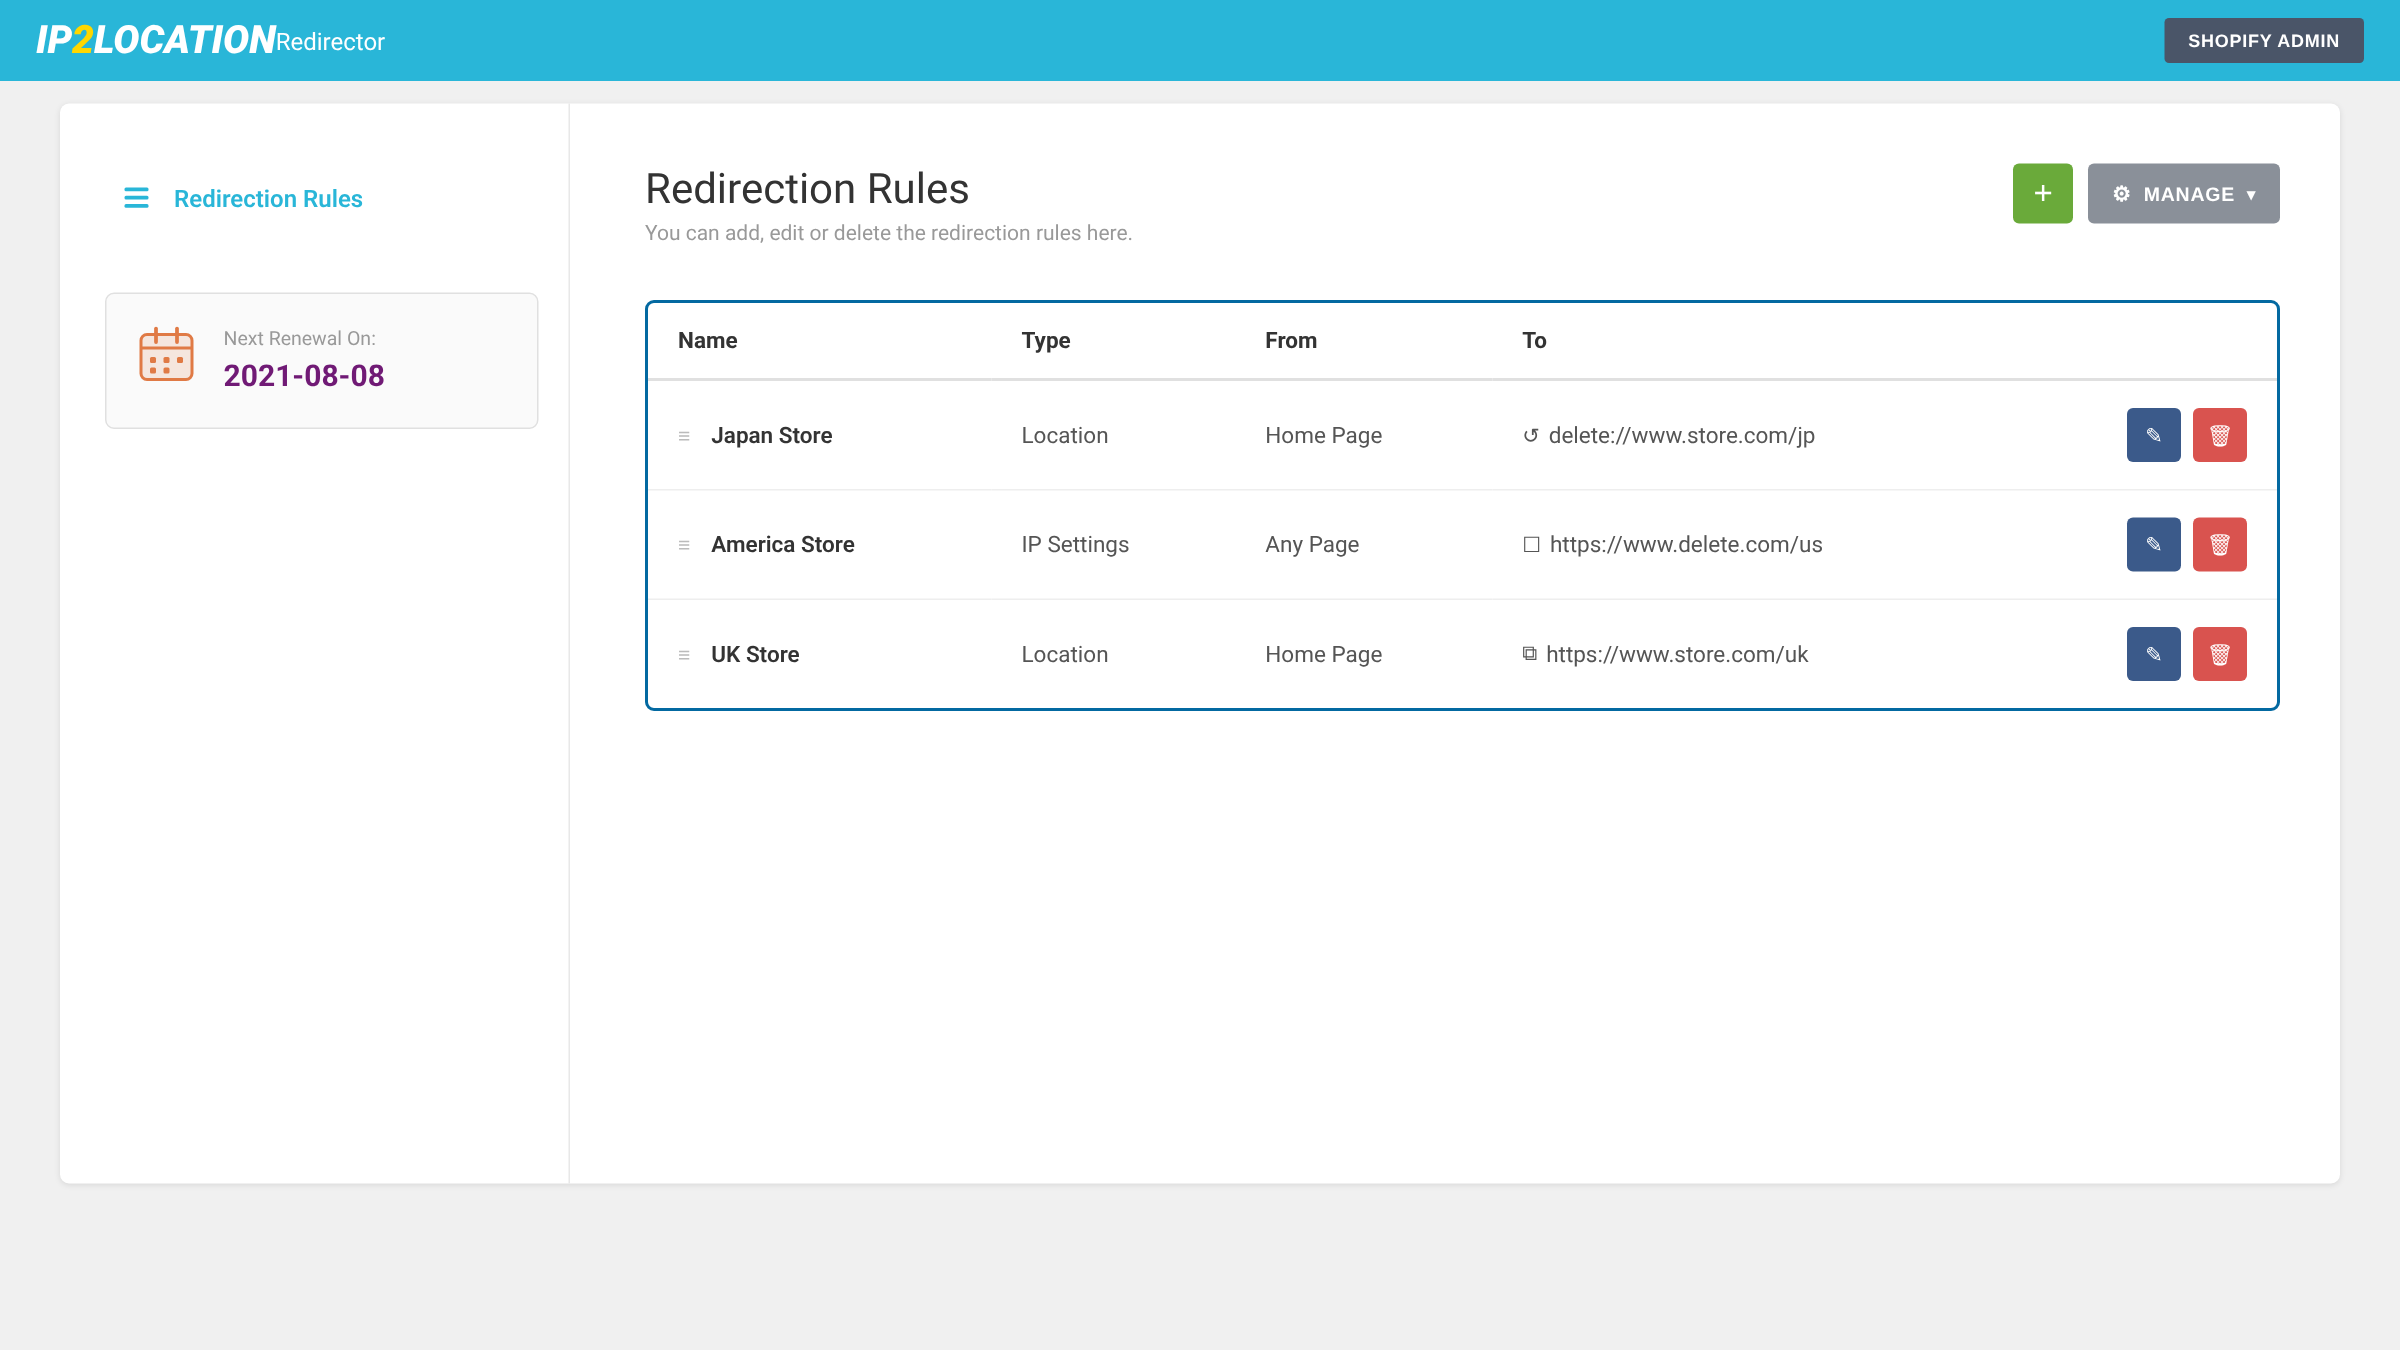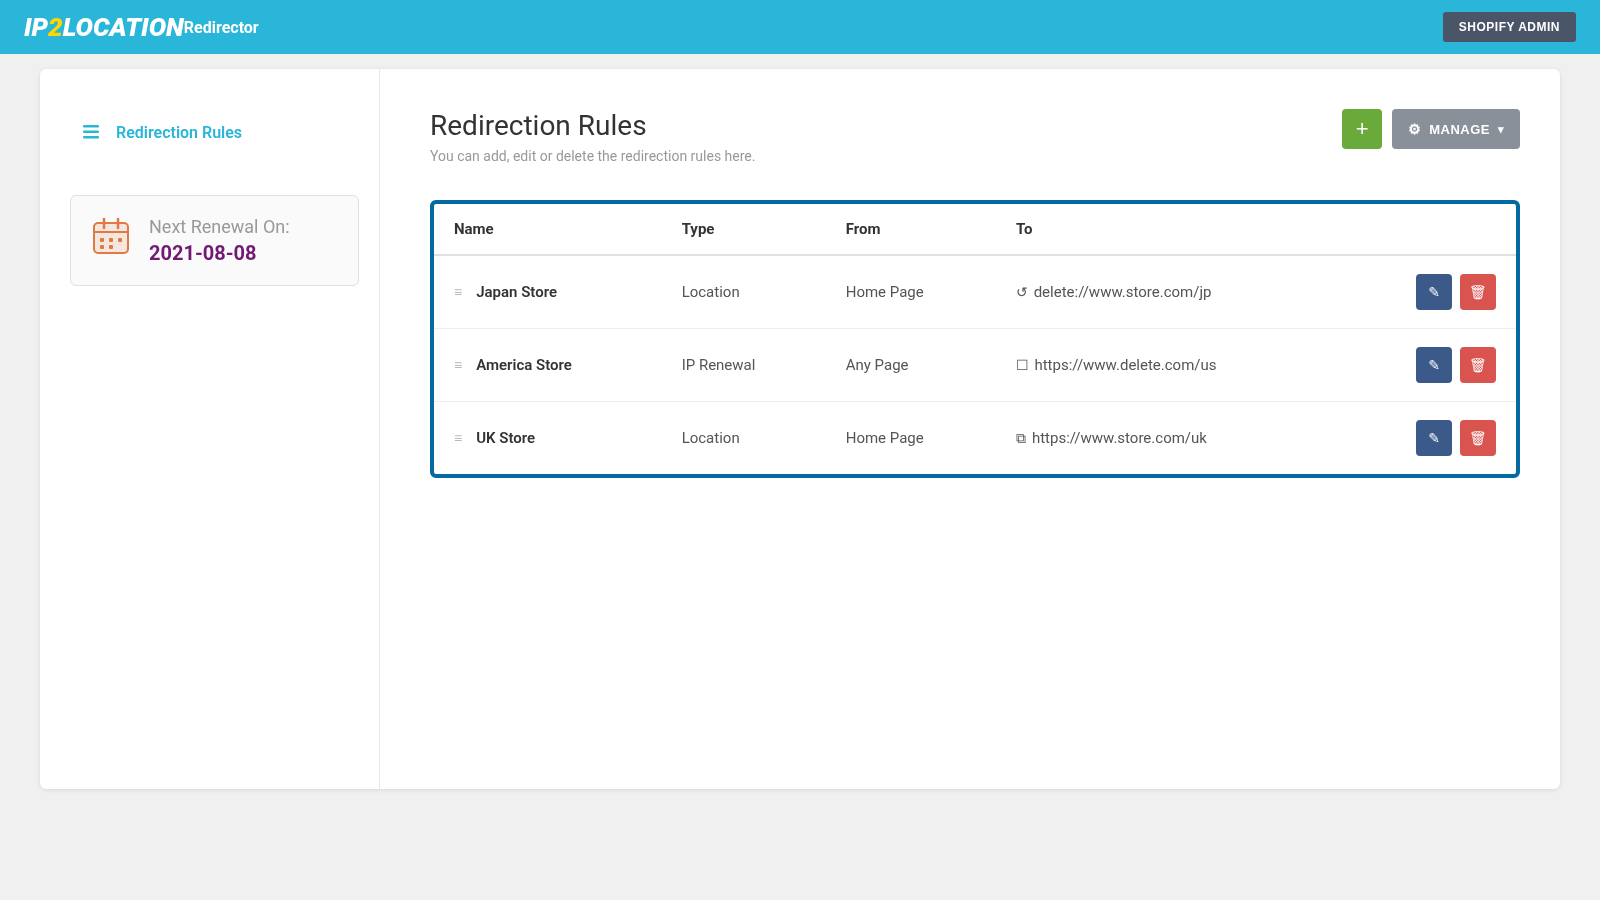--- a/index.html
+++ b/index.html
@@ -19,21 +19,21 @@
       padding: 0 24px;
     }
     .header-left {
       display: flex;
       align-items: center;
       gap: 0;
     }
     .logo-subtitle {
       color: white;
       font-size: 16px;
-      font-weight: 700;
+      font-weight: 400;
     }
     .shopify-admin-btn {
       background: #4a5568;
       color: white;
       border: none;
       padding: 8px 16px;
       font-size: 12px;
       font-weight: 600;
       letter-spacing: 0.5px;
       cursor: pointer;
@@ -94,21 +94,21 @@
       display: flex;
       align-items: center;
       gap: 18px;
       background: #fafafa;
     }
     .calendar-icon-wrap {
       font-size: 36px;
       color: #e07a45;
     }
     .renewal-label {
-      font-size: 18px;
+      font-size: 13px;
       color: #999;
       margin-bottom: 4px;
     }
     .renewal-date {
       font-size: 20px;
       font-weight: 700;
       color: #701a75;
     }
 
     
@@ -169,21 +169,21 @@
     .manage-btn .gear-icon {
       font-size: 14px;
     }
     .manage-btn .chevron {
       font-size: 11px;
     }
 
     
     .table-container {
       background: white;
-      border: 4px solid #0369a1;
+      border: 2px solid #0369a1;
       border-radius: 6px;
       overflow: hidden;
     }
     table {
       width: 100%;
       border-collapse: collapse;
     }
     thead tr {
       border-bottom: 2px solid #e0e0e0;
     }
@@ -376,21 +376,21 @@
       </div>
     </td>
   </tr>
               <tr>
     <td>
       <div class="row-name">
         <span class="row-handle">≡</span>
         <span>America Store</span>
       </div>
     </td>
-    <td>IP Renewal</td>
+    <td>IP Settings</td>
     <td>Any Page</td>
     <td>
       <div class="to-cell">
         <span class="to-icon">☐</span>
         <span>https://www.delete.com/us</span>
       </div>
     </td>
     <td>
       <div class="row-actions">
         <button class="edit-btn">

